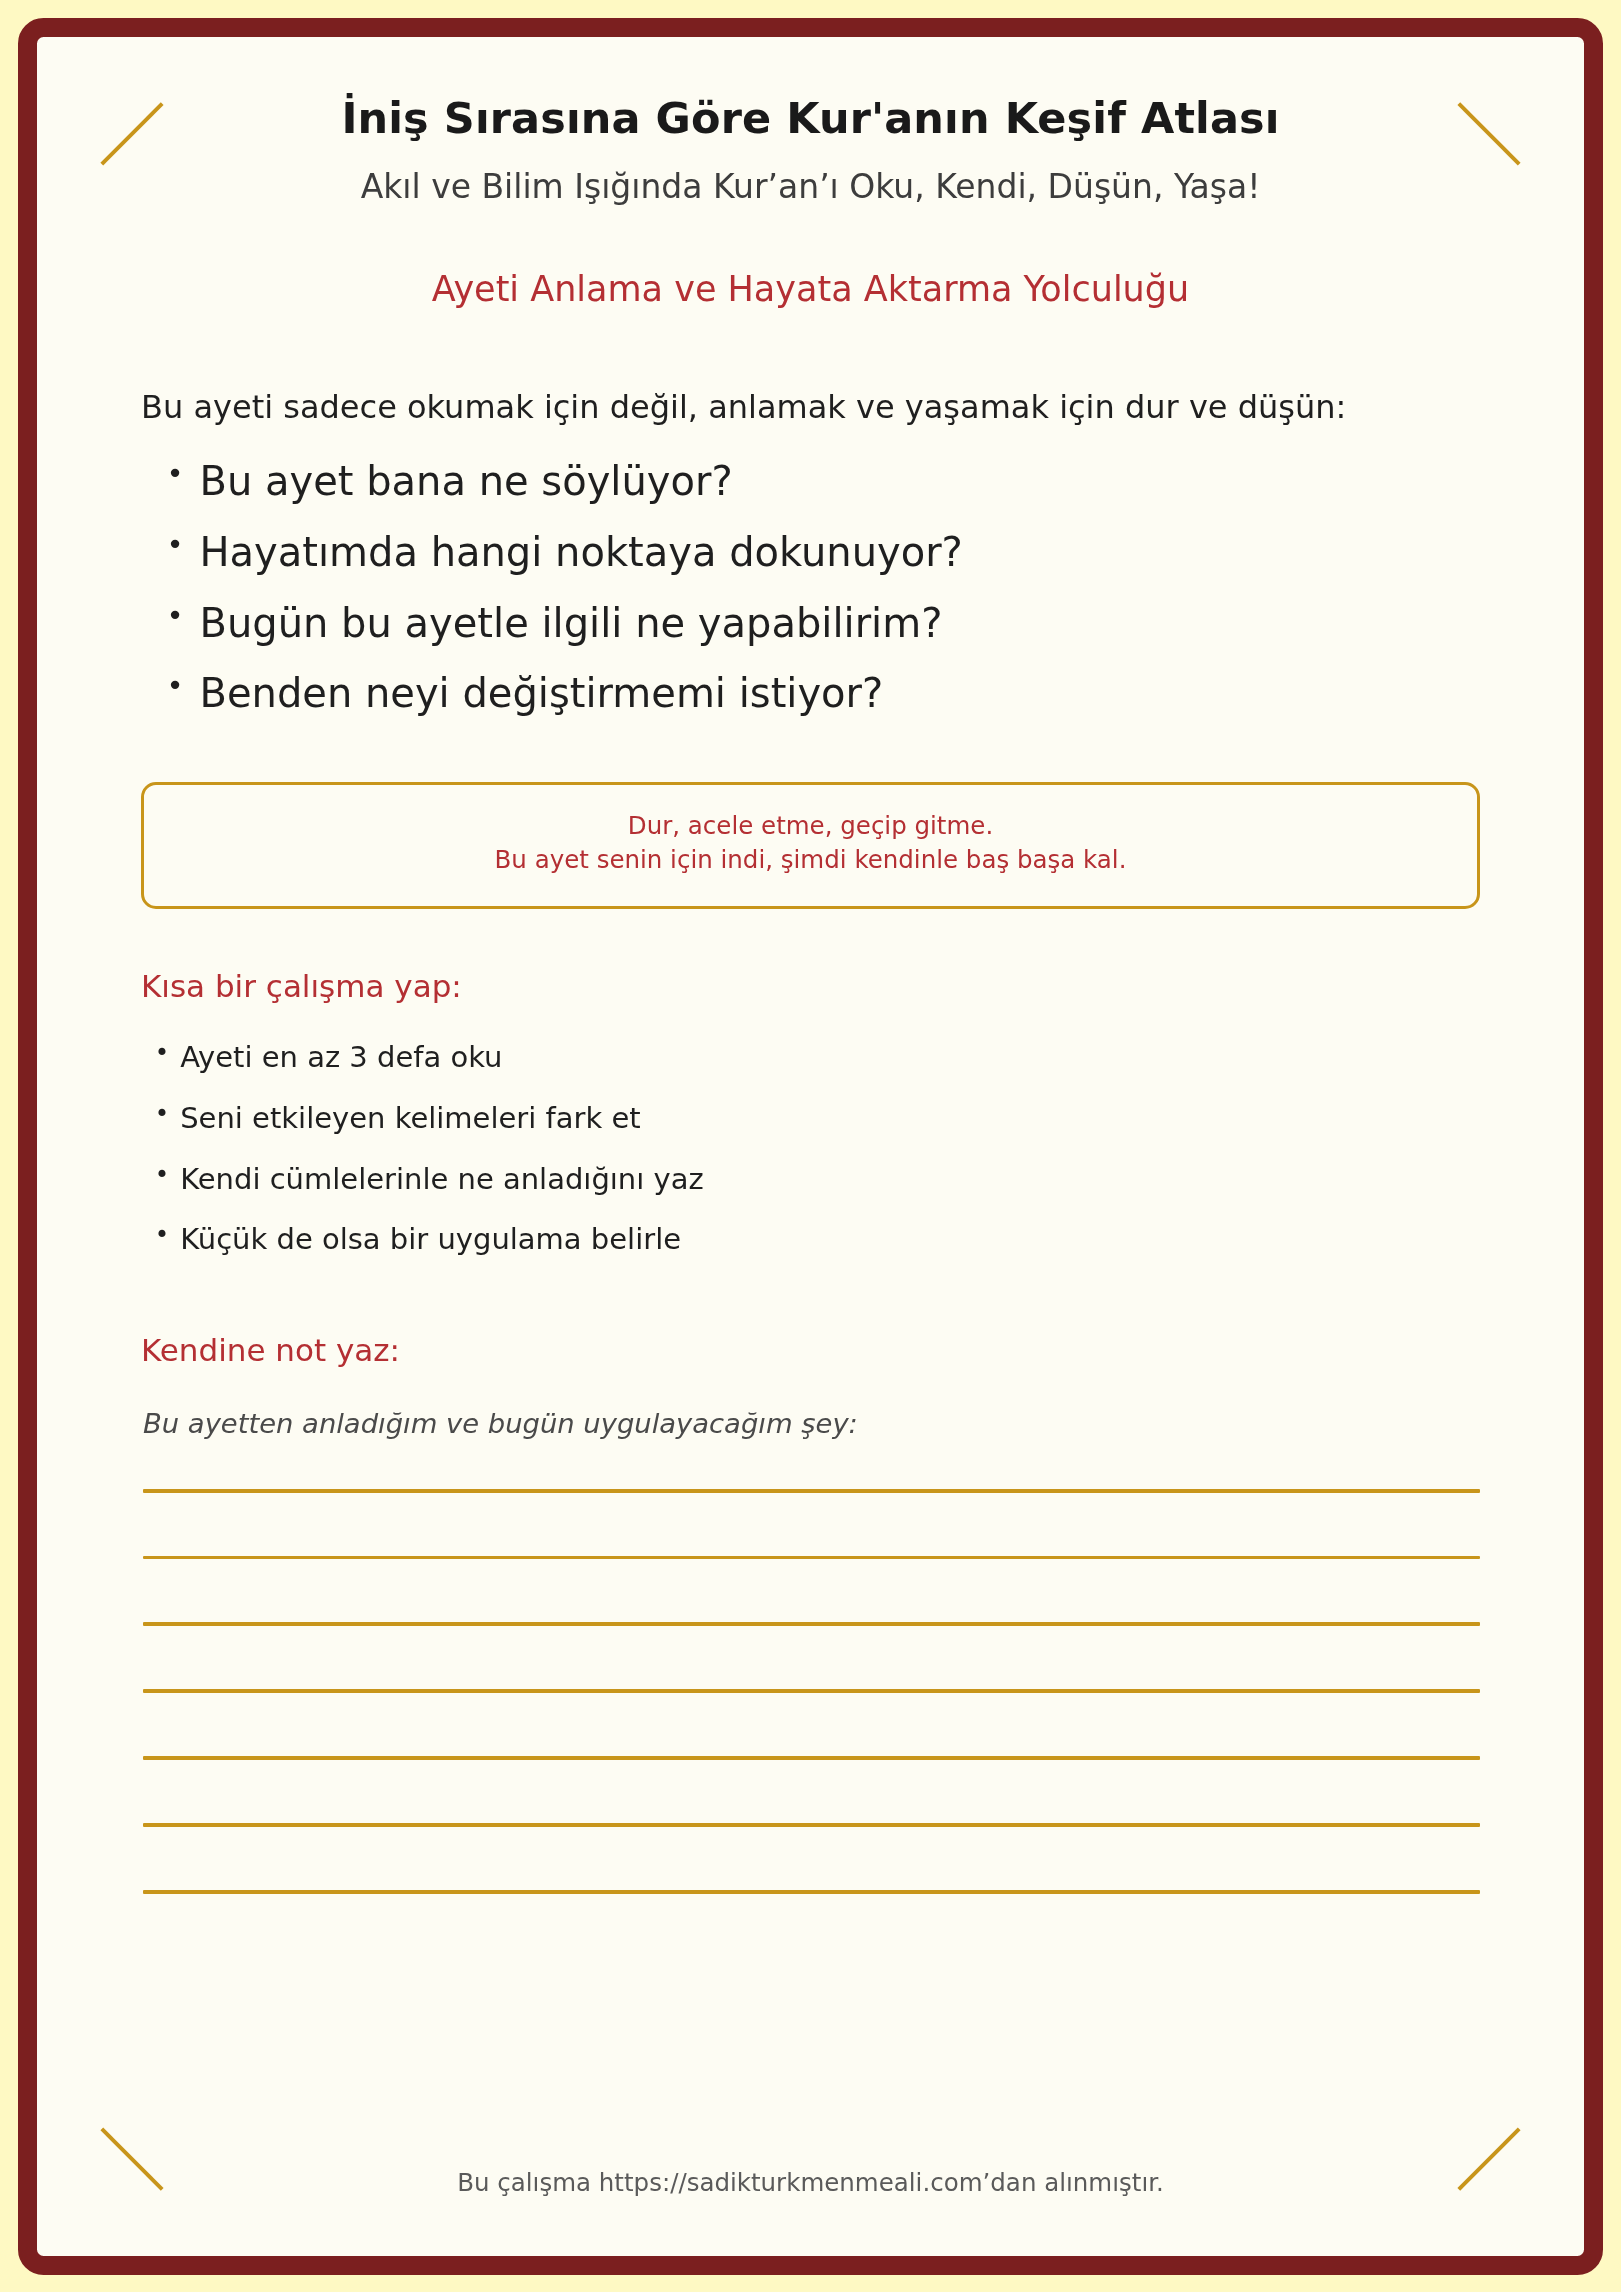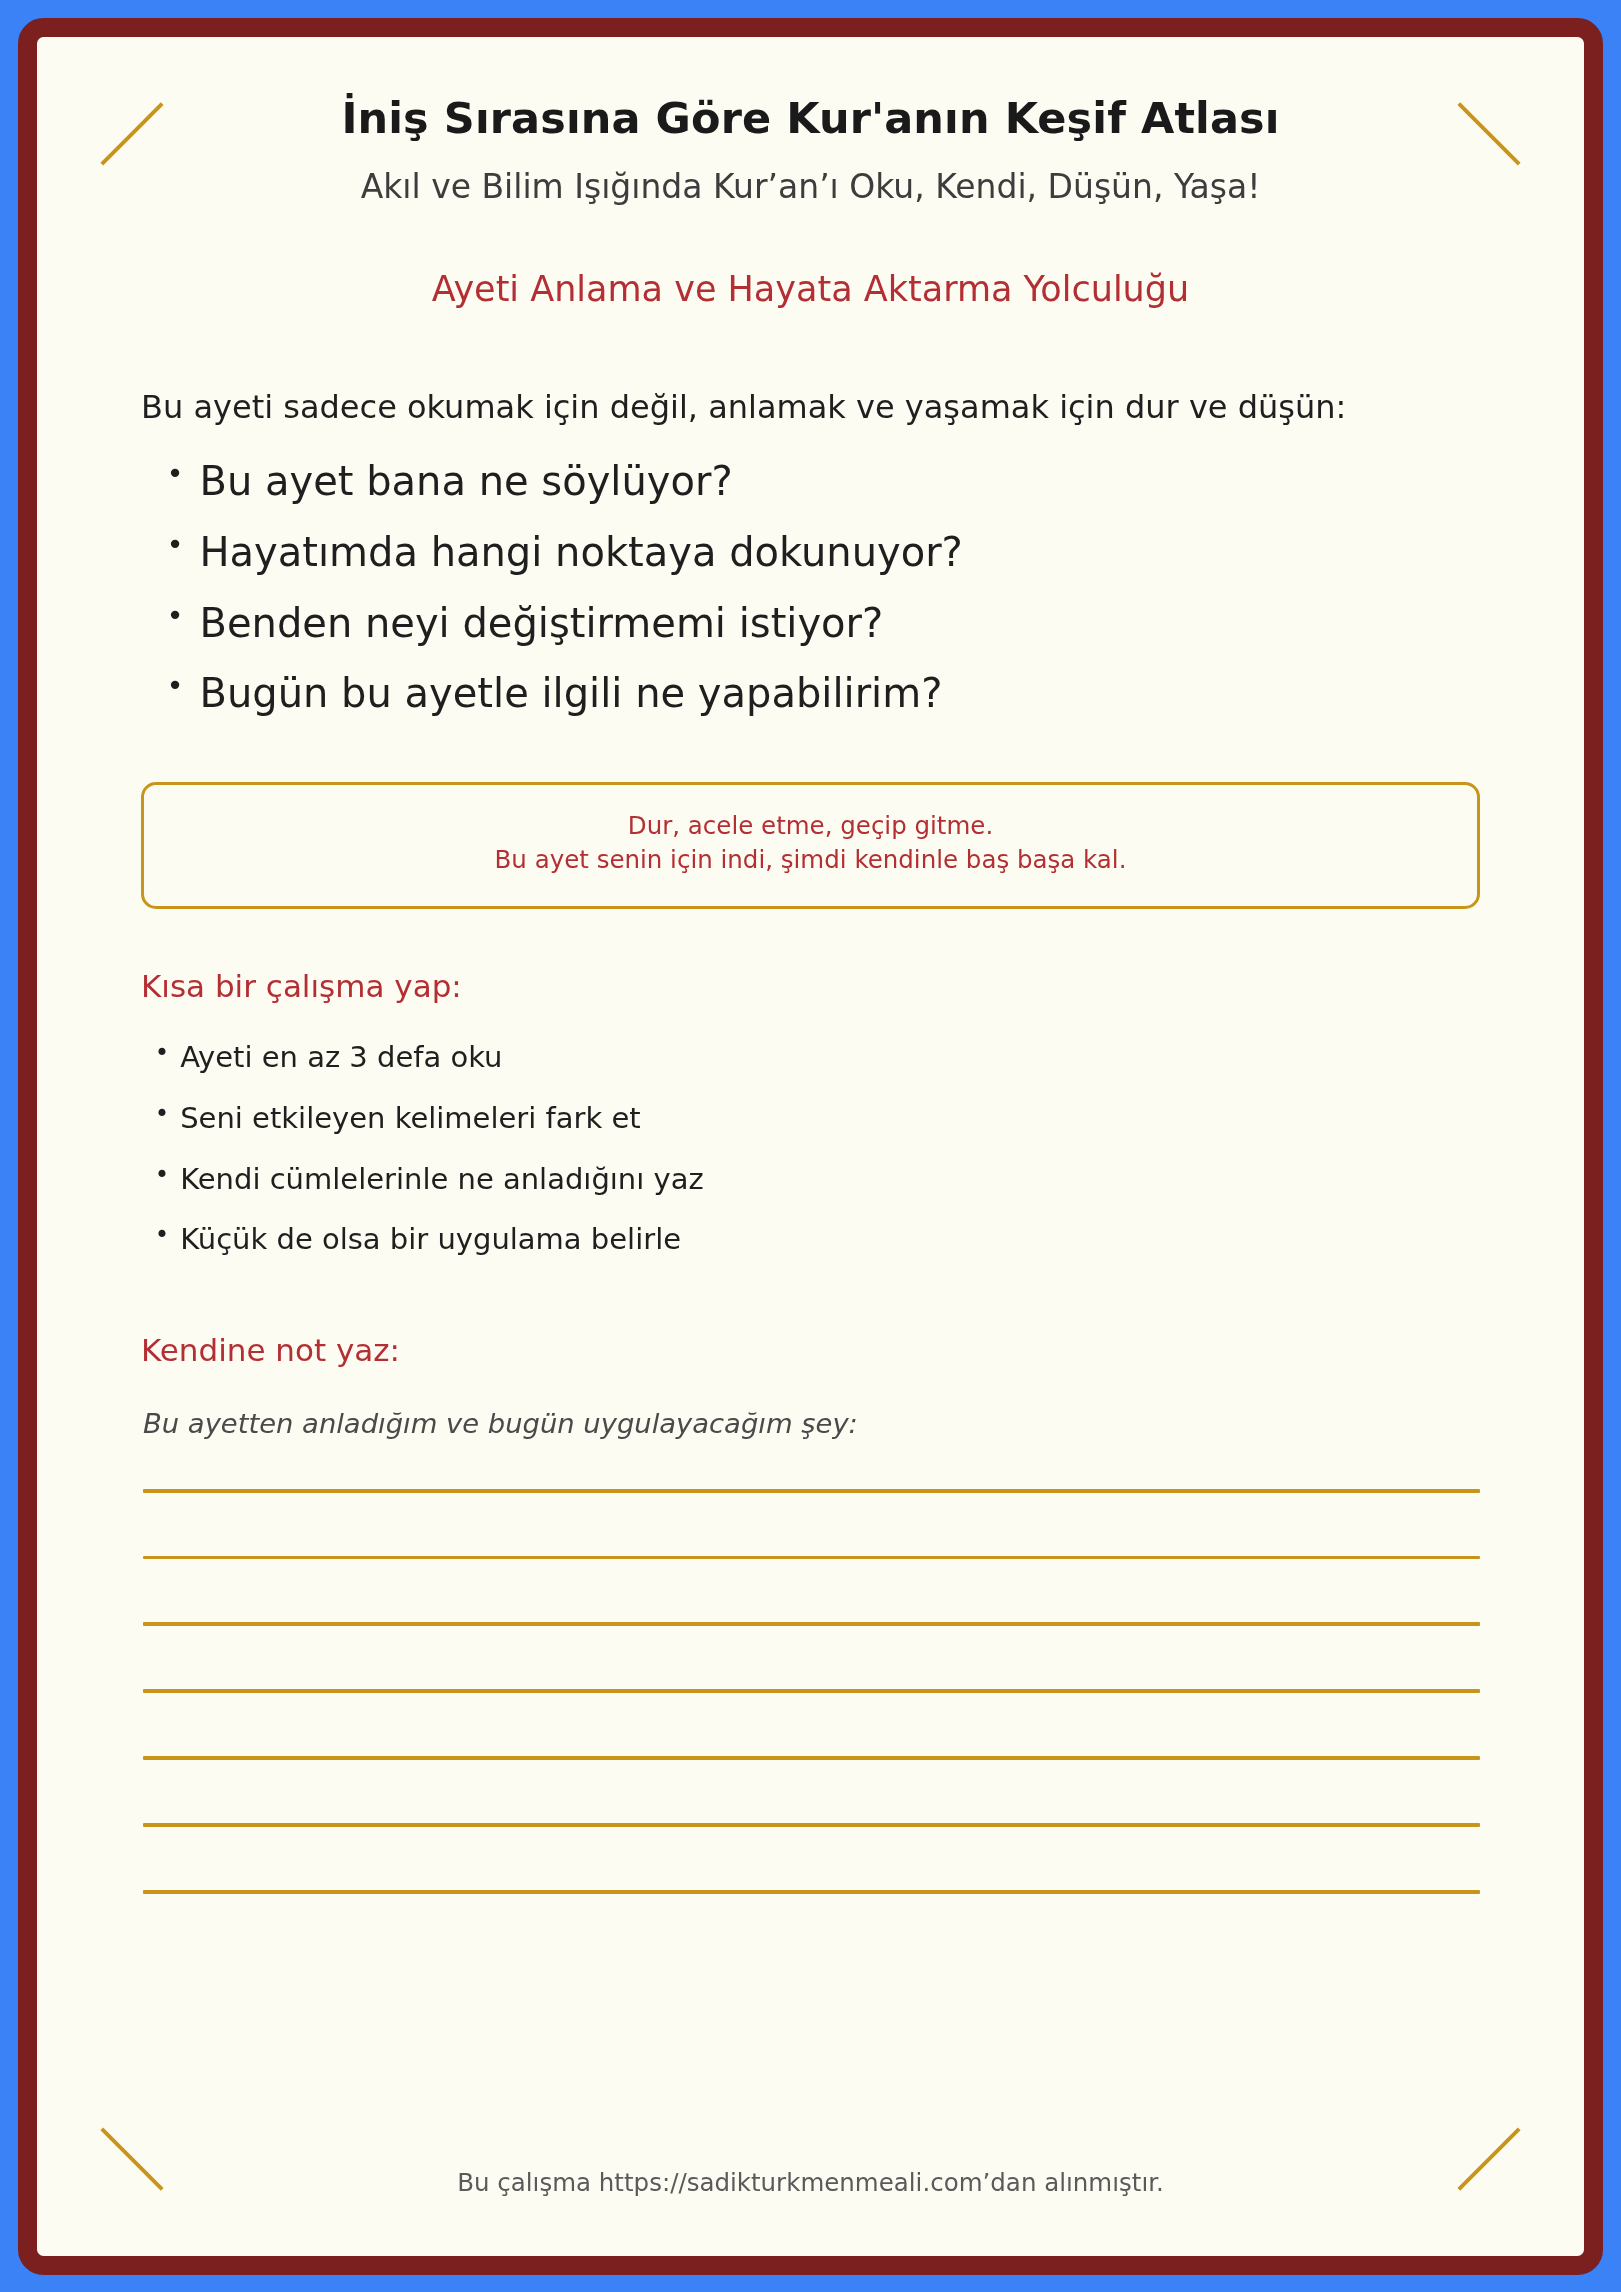--- a/index.html
+++ b/index.html
@@ -8,21 +8,21 @@
     background: #ffffff;
   }
   body {
     font-family: "DejaVu Sans", "Liberation Sans", sans-serif;
   }
 
   .page {
     position: relative;
     width: 1621px;
     height: 2293px;
-    background: #3b82f6;
+    background: #fef9c3;
     box-sizing: border-box;
     overflow: hidden;
   }
 
   
   .frame-outer {
     position: absolute;
     left: 17.6px;
     top: 17.6px;
     right: 17.6px;
@@ -260,22 +260,22 @@
 
       <div class="doc-subtitle">Akıl ve Bilim Işığında Kur’an’ı Oku, Kendi, Düşün, Yaşa!</div>
 
       <h2 class="section-title-main">Ayeti Anlama ve Hayata Aktarma Yolculuğu</h2>
 
       <p class="intro-paragraph">Bu ayeti sadece okumak için değil, anlamak ve yaşamak için dur ve düşün:</p>
 
       <ul class="q-list">
         <li>Bu ayet bana ne söylüyor?</li>
         <li>Hayatımda hangi noktaya dokunuyor?</li>
+        <li>Bugün bu ayetle ilgili ne yapabilirim?</li>
         <li>Benden neyi değiştirmemi istiyor?</li>
-        <li>Bugün bu ayetle ilgili ne yapabilirim?</li>
       </ul>
 
       <div class="callout">
         <div class="cl-line">Dur, acele etme, geçip gitme.</div>
         <div class="cl-line">Bu ayet senin için indi, şimdi kendinle baş başa kal.</div>
       </div>
 
       <h3 class="sub-heading">Kısa bir çalışma yap:</h3>
 
       <ul class="task-list">

